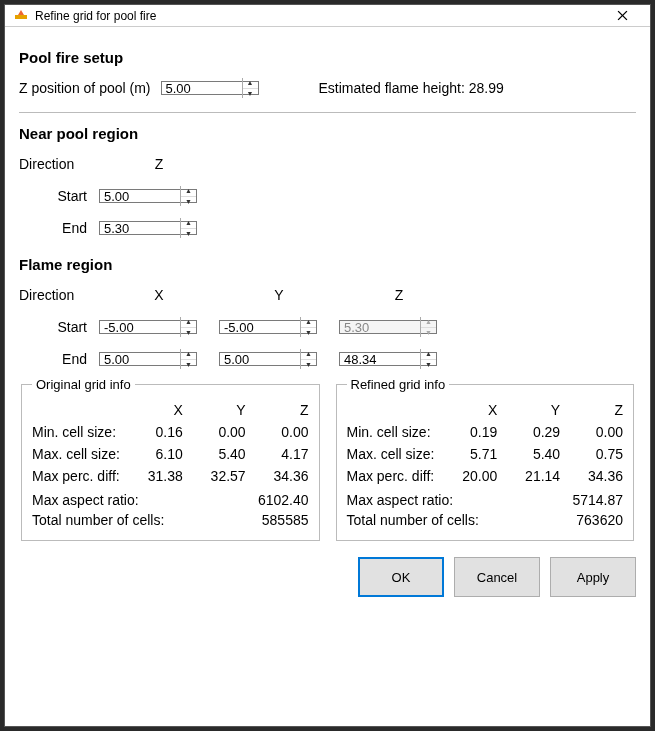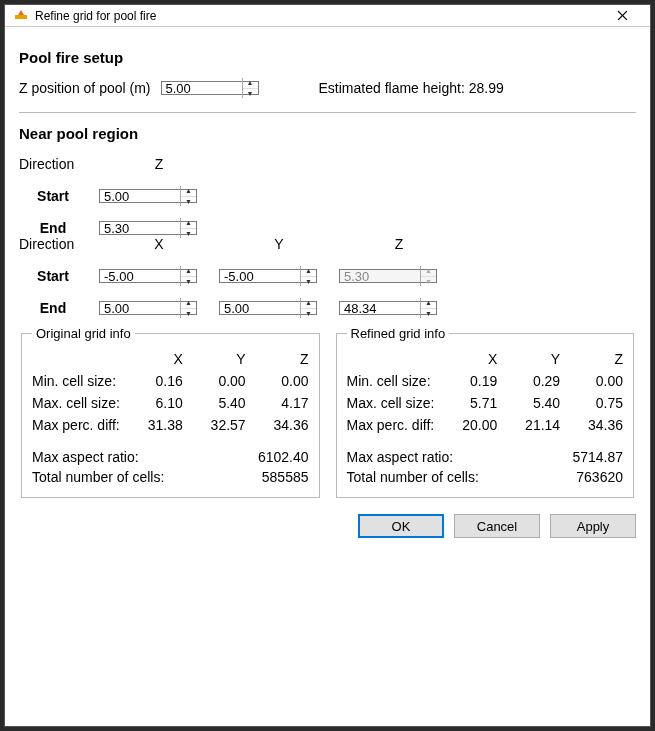--- a/index.html
+++ b/index.html
@@ -79,21 +79,21 @@
     border:none; border-top:1px solid #bbb;
     margin:16px 0 10px 0;
   }
   .dir-table {
     display:grid;
     grid-template-columns: 80px 120px 120px 120px;
     row-gap:16px;
     align-items:center;
   }
   .dir-table .hdr { font-size:14px; text-align:center; }
-  .dir-table .rowlbl { font-size:14px; text-align:center; padding-right:12px;font-weight:bold; }
+  .dir-table .rowlbl { font-size:14px; text-align:right; padding-right:12px; }
   .grids {
     display:flex; gap:12px; margin-top:10px;
   }
   fieldset.gridinfo {
     flex:1;
     border:1px solid #bbb;
     padding:8px 10px 12px 10px;
     min-width:0;
   }
   fieldset.gridinfo legend {
@@ -104,28 +104,28 @@
     grid-template-columns: auto 1fr 1fr 1fr;
     row-gap:6px;
     column-gap:6px;
     font-size:14px;
     margin-top:2px;
   }
   .gi-table .h { text-align:right; }
   .gi-table .v { text-align:right; }
   .gi-sum {
     display:flex; justify-content:space-between;
-    font-size:14px; margin-top:16px;
+    font-size:14px; margin-top:8px;
   }
   .btnbar {
     display:flex; justify-content:flex-end; gap:10px;
     margin-top:16px;
   }
   .btn {
-    width:86px; height:24px;
+    width:86px; height:40px;
     border:1px solid #adadad;
     background:#e1e1e1;
     font-size:13px;
     display:flex; align-items:center; justify-content:center;
     cursor:pointer;
   }
   .btn.primary { border:2px solid #0078d7; background:#e1e1e1; }
 </style>
 </head>
 <body>
@@ -186,20 +186,21 @@
         <span class="spin">
           <input style="width: 80px;" value="5.30">
           <span class="arrows">
               <div>▲</div>
               <div>▼</div>
             </span>
         </span>
       </div>
     </div>
 
+    <h3 class="section" style="margin-top:20px;">Flame region</h3>
     <div class="dir-table">
       <div class="lbl" style="text-align:left;">Direction</div>
       <div class="hdr">X</div>
       <div class="hdr">Y</div>
       <div class="hdr">Z</div>
 
       <div class="rowlbl">Start</div>
       <div><span class="spin">
             <input style="width: 80px;" value="-5.00">
             <span class="arrows">

